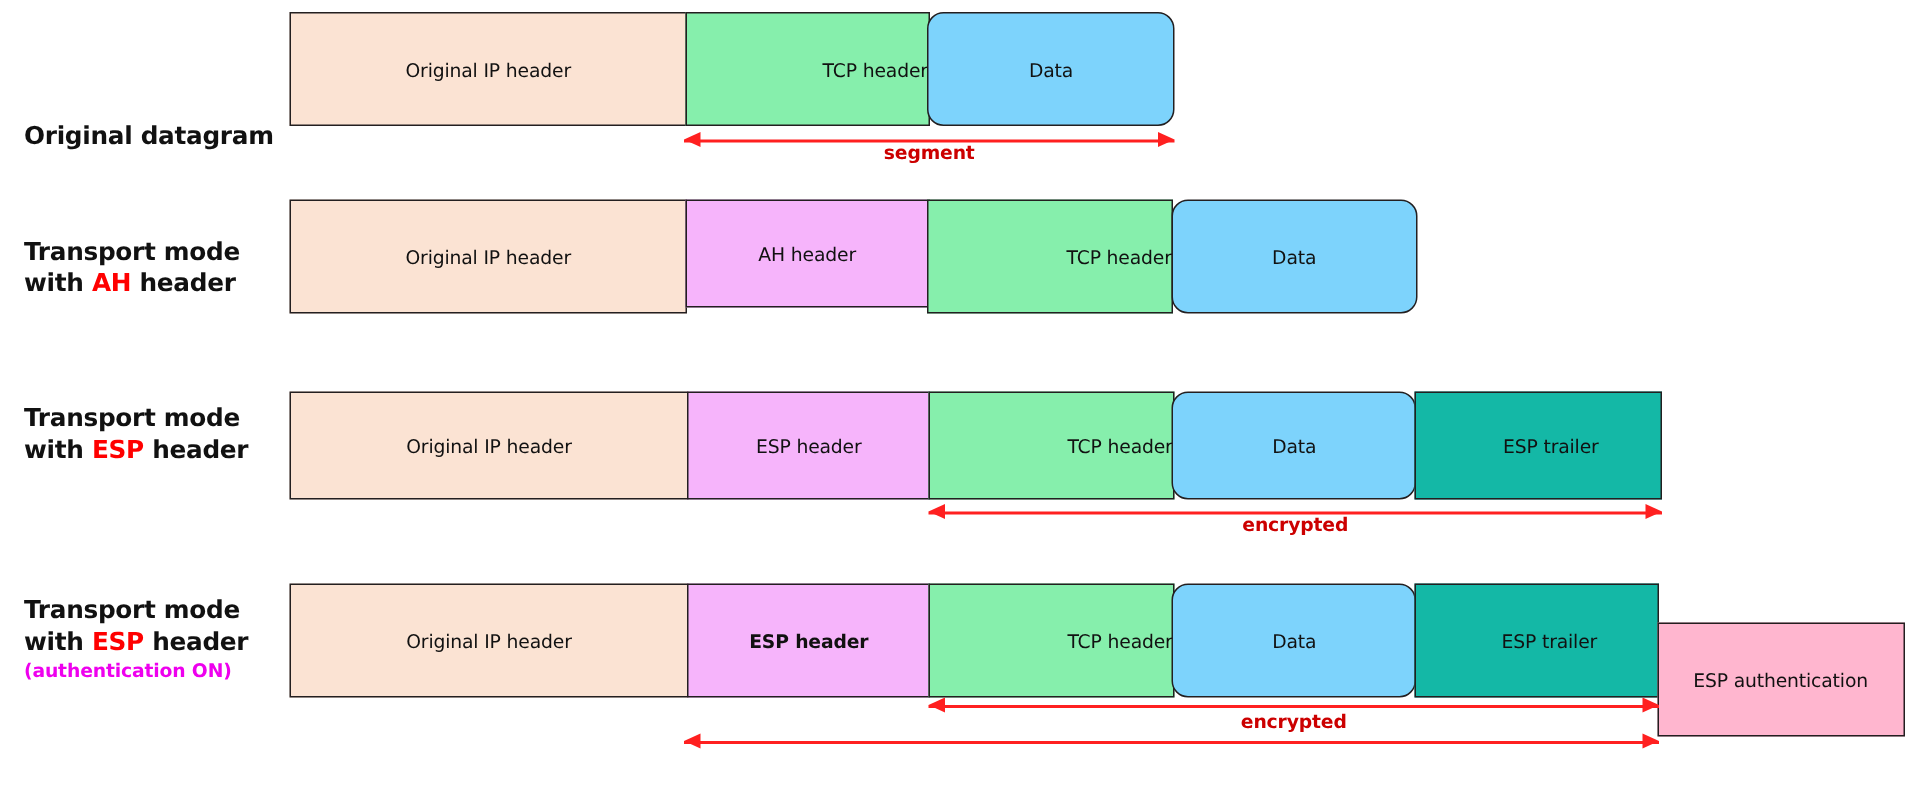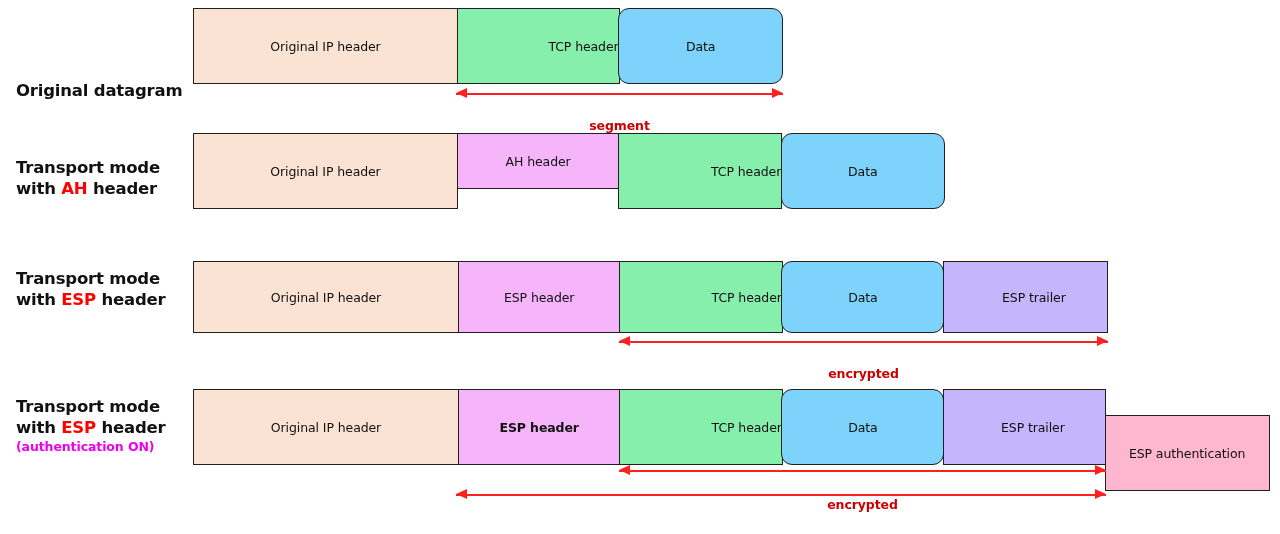--- a/index.html
+++ b/index.html
@@ -57,21 +57,21 @@
     color: #111111;
     letter-spacing: -0.1px;
     white-space: nowrap;
   }
   .block.bold { font-weight: bold; }
   .fill-ip    { background: #fbe3d3; }
   .fill-tcp   { background: #86efac; justify-content: flex-end; }
   .fill-data  { background: #7dd3fc; border-radius: 11px; }
   .fill-ah    { background: #f6b4fb; }
   .fill-esp   { background: #f6b4fb; }
-  .fill-trail { background: #c4b5fd; padding-left: 16px; }
+  .fill-trail { background: #14b8a6; padding-left: 16px; }
   .fill-auth  { background: #ffb6cf; }
 
   
   .measure {
     position: absolute;
     height: 11px;
   }
   .measure .line {
     position: absolute;
     left: 0; right: 0;
@@ -90,21 +90,20 @@
   .measure .head.right { right: 0; border-left: 11px solid #ff2020; }
 
   .measure-label {
     position: absolute;
     color: #cc0000;
     font-size: 12.5px;
     font-weight: bold;
     letter-spacing: -0.1px;
     text-align: center;
     white-space: nowrap;
-    margin-top: 24px;
   }
 </style>
 </head>
 <body>
 
 <div id="diagram">
 
   <div class="row-label" style="top:32px;margin-top:48px;">
     <span class="ln">Original datagram</span>
   </div>
@@ -127,21 +126,21 @@
   <div class="measure-label" style="left:456px; top:94px; width:327px;">segment</div>
 
   <div class="row-label" style="top:157px;">
     <span class="ln">Transport mode</span>
     <span class="ln">with <span class="hl-red">AH</span> header</span>
   </div>
 
   <div class="block fill-ip" style="left:193px; top:133px;   width:265px; height:76px;">
     <span>Original IP header</span>
   </div>
-  <div class="block fill-ah" style="left:456.6px; top:133px; width:163px; height:56px;">
+  <div class="block fill-ah" style="left:456.6px; top:133px; width:163px; height:72px;">
     <span>AH header</span>
   </div>
   <div class="block fill-tcp" style="left:618.2px; top:133px; width:164px; height:76px;">
     <span>TCP header</span>
   </div>
   <div class="block fill-data" style="left:780.8px; top:133px; width:164px; height:76px;">
     <span>Data</span>
   </div>
 
   <div class="row-label" style="top:268px;">

